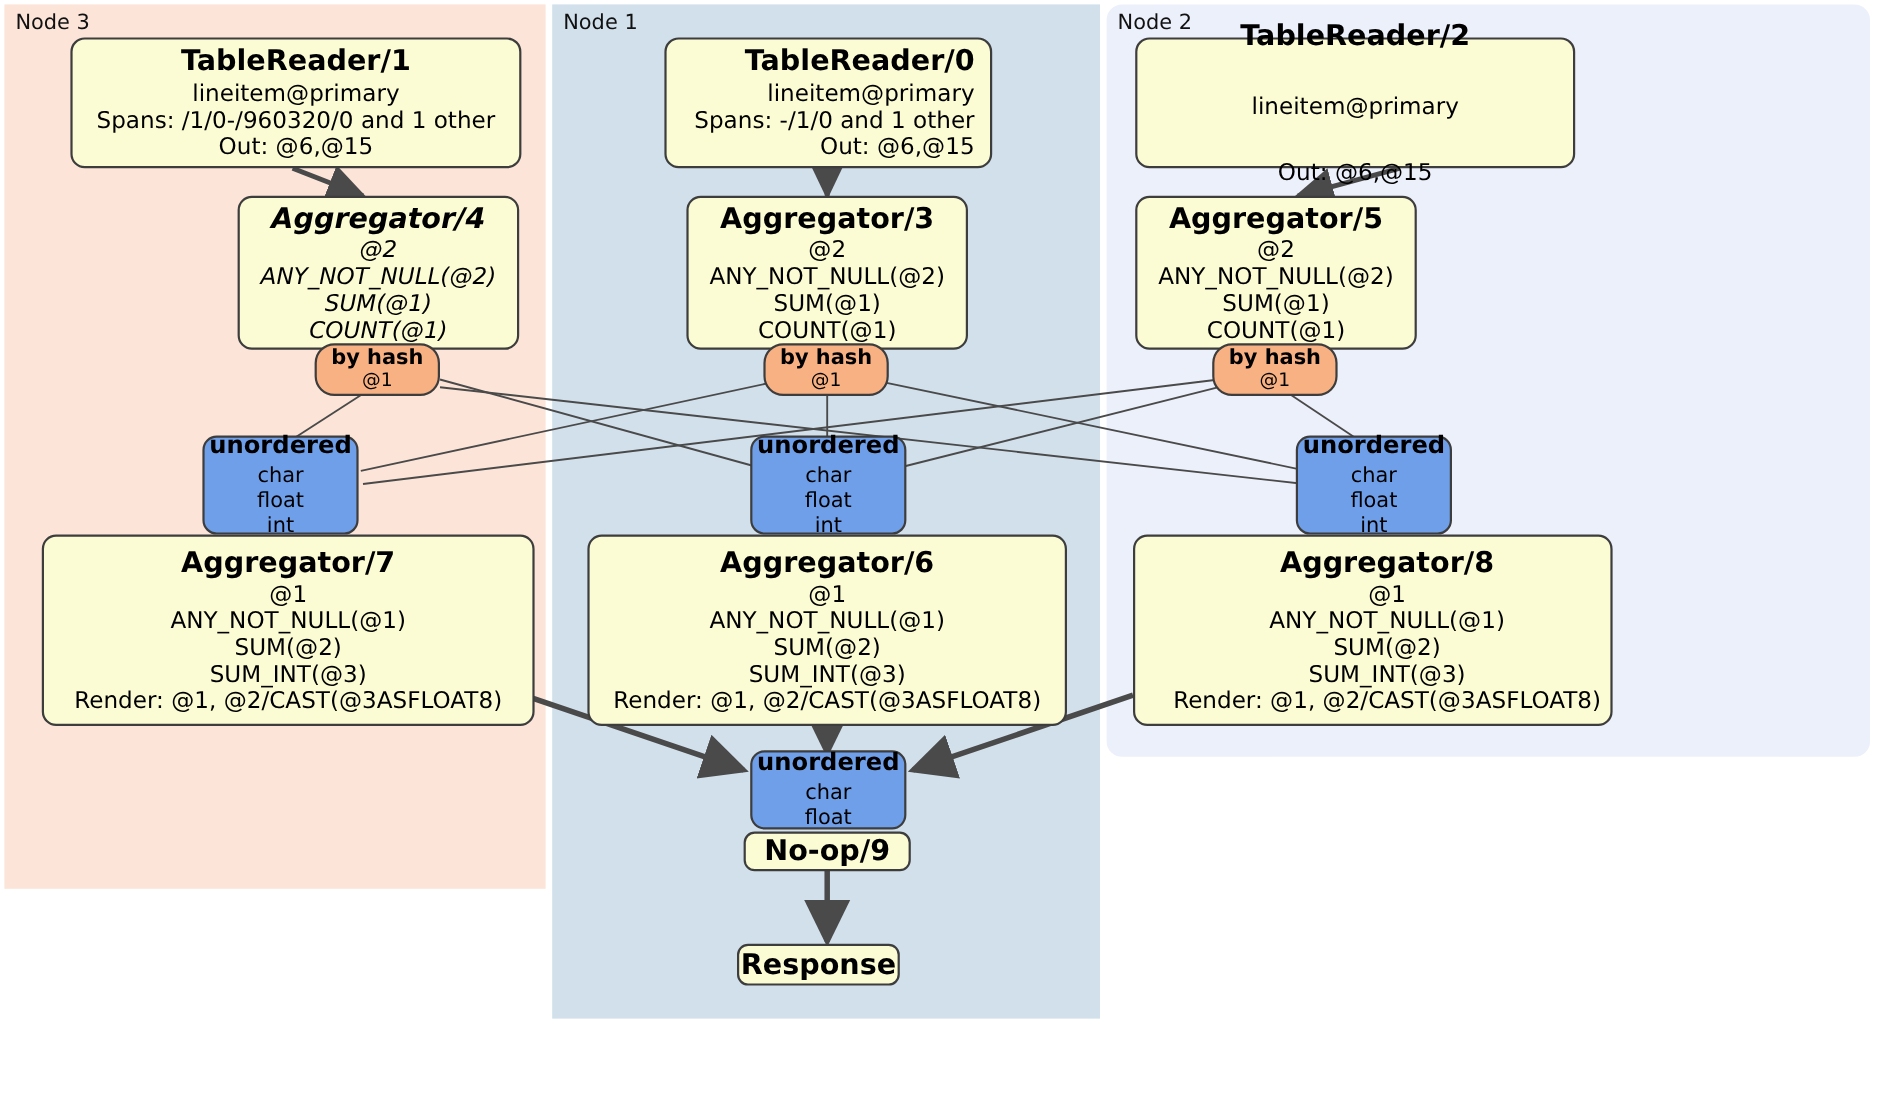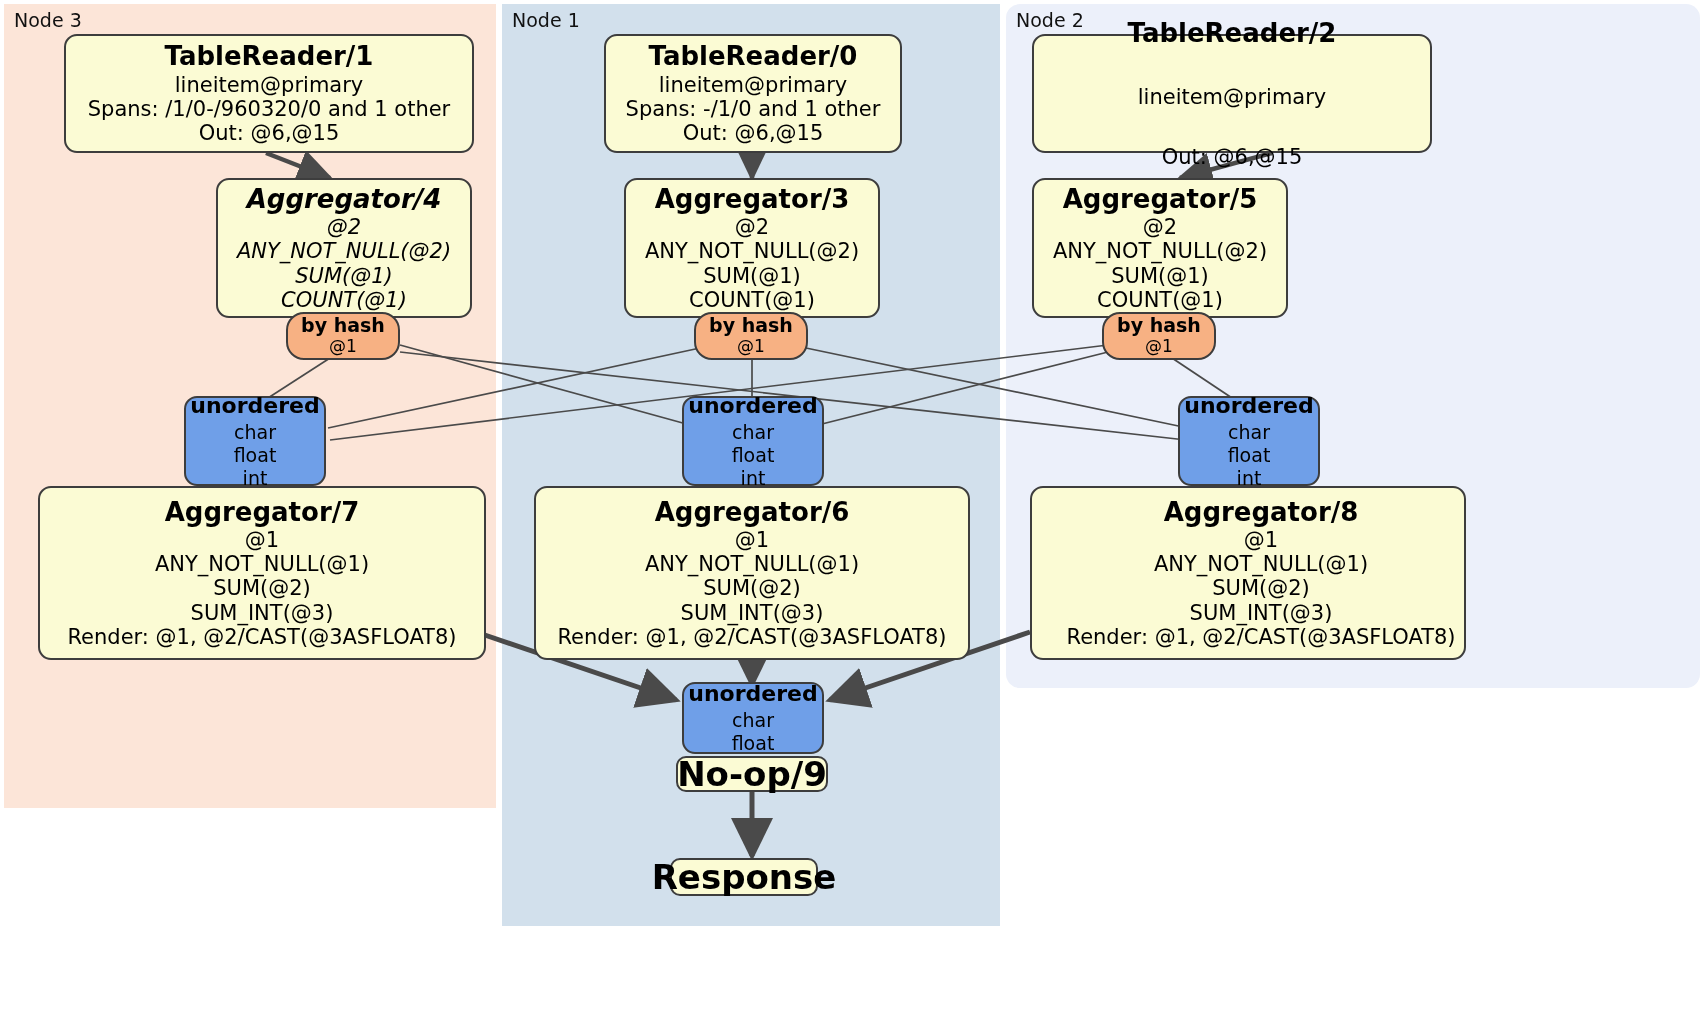--- a/index.html
+++ b/index.html
@@ -25,21 +25,21 @@
 
   .router{background:#f7b183;border:2px solid #3d3d3d;border-radius:18px;
           font-size:17px;line-height:1.15;padding:4px 12px;}
   .router .t{font-size:19px;}
 
   .sync{background:#6f9fe8;border:2px solid #3d3d3d;border-radius:13px;
         font-size:19px;line-height:1.2;padding:5px 12px;color:#000;}
   .sync .t{font-size:22px;margin-bottom:2px;}
 
   .small{background:#fbfbd4;border:2px solid #3d3d3d;border-radius:10px;
-         font-size:34px;font-weight:bold;}
+         font-size:26px;font-weight:bold;}
 </style>
 </head>
 <body>
 
 <div id="stage">
 
   <div class="panel" style="left:4px;top:4px;width:492px;height:804px;background:#fce5d8;">
     <span class="panel-label">Node 3</span>
   </div>
 
@@ -85,21 +85,21 @@
     <path d="M 752,790 L 752,856" stroke="#4a4a4a" stroke-width="5" fill="none" marker-end="url(#ah2)"></path>
   </svg>
 
   <div class="box proc" style="left:64px;top:34px;width:410px;height:119px;">
     <div class="t">TableReader/1</div>
     <div class="l">lineitem@primary</div>
     <div class="l">Spans: /1/0-/960320/0 and 1 other</div>
     <div class="l">Out: @6,@15</div>
   </div>
 
-  <div class="box proc" style="left:604px;top:34px;width:298px;height:119px;">
+  <div class="box proc" style="left:604px;top:34px;width:298px;height:119px;align-items:flex-end;">
     <div class="t">TableReader/0</div>
     <div class="l">lineitem@primary</div>
     <div class="l">Spans: -/1/0 and 1 other</div>
     <div class="l">Out: @6,@15</div>
   </div>
 
   <div class="box proc" style="left:1032px;top:34px;width:400px;height:119px;gap:36px;">
     <div class="t">TableReader/2</div>
     <div class="l">lineitem@primary</div>
     <div class="l">Out: @6,@15</div>

